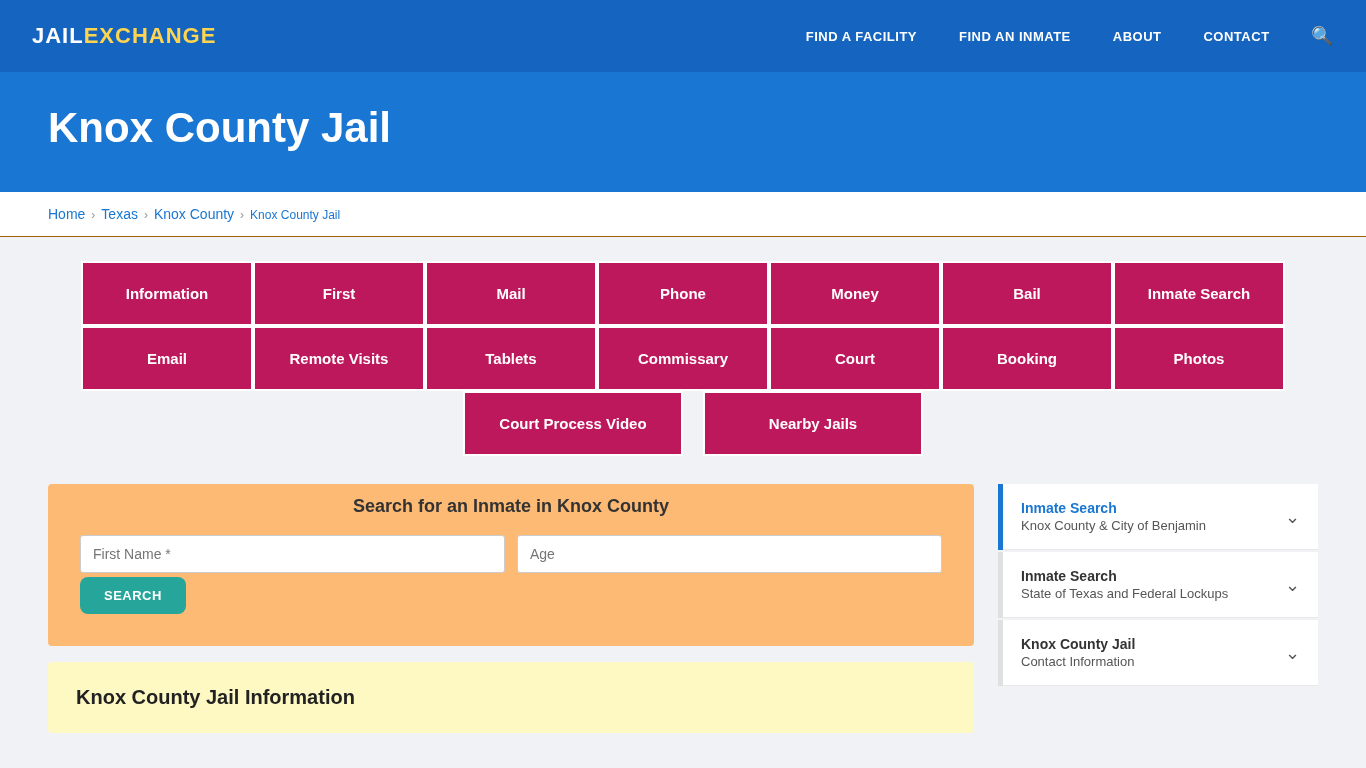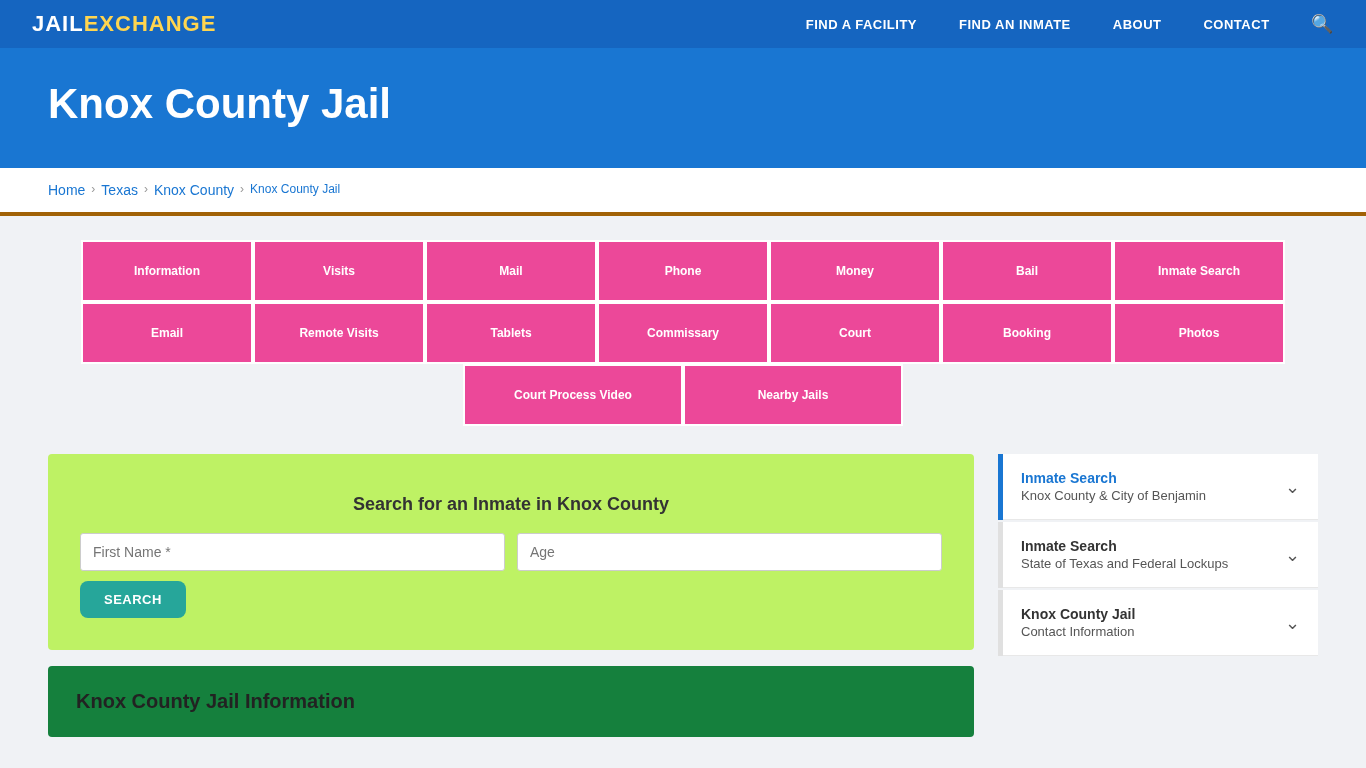--- a/index.html
+++ b/index.html
@@ -5,21 +5,21 @@
     * { margin: 0; padding: 0; box-sizing: border-box; }
     body { font-family: Arial, sans-serif; background: #f0f2f5; color: #333; }
 
     
     .navbar {
       background: #1565c0;
       display: flex;
       align-items: center;
       justify-content: space-between;
       padding: 0 32px;
-      height: 48px;
+      height: 72px;
     }
     .navbar-logo {
       display: flex;
       align-items: center;
       font-size: 22px;
       font-weight: 900;
       color: #fff;
       letter-spacing: 1px;
     }
     .logo-jail { color: #fff; }
@@ -51,24 +51,24 @@
       color: #fff;
       font-size: 42px;
       font-weight: 800;
     }
 
     
     .breadcrumb {
       background: #fff;
       padding: 14px 48px;
       display: flex;
-      align-items: flex-start;
+      align-items: flex-end;
       gap: 6px;
       font-size: 14px;
-      border-bottom: 4px solid #a16207;
+      border-bottom: 1px solid #a16207;
     }
     .breadcrumb a {
       color: #1976d2;
       text-decoration: none;
     }
     .breadcrumb span { color: #999; font-size: 12px; }
     .breadcrumb .current { color: #1976d2; }
 
     
     .main {
@@ -81,68 +81,69 @@
       display: flex;
       flex-direction: column;
       gap: 0;
       margin-bottom: 28px;
     }
     .btn-row {
       display: flex;
       justify-content: center;
     }
     .jail-btn {
-      background: #ec4899;
-      color: #fff;
-      font-size: 12px;
+      background: #be185d;
+      color: #fff;
+      font-size: 15px;
       font-weight: 600;
       border: 2px solid #fff;
       padding: 22px 10px;
       cursor: pointer;
       flex: 1;
       max-width: 172px;
       text-align: center;
       transition: background 0.2s;
     }
     .jail-btn-wide {
       max-width: 172px;
       flex: 1;
+      margin-left: 20px;
     }
 
     
     .content-area {
       display: flex;
       gap: 24px;
       align-items: flex-start;
     }
 
     
     .left-panel {
       flex: 1;
       display: flex;
       flex-direction: column;
       gap: 16px;
     }
 
     
     .search-box {
-      background: #bef264;
-      padding: 40px 32px 32px;
+      background: #fdba74;
+      padding: 12px 32px 32px;
       border-radius: 4px;
     }
     .search-box h2 {
       font-size: 18px;
       font-weight: 700;
       text-align: center;
       margin-bottom: 18px;
     }
     .search-fields {
       display: flex;
       gap: 12px;
-      margin-bottom: 10px;
+      margin-bottom: 4px;
     }
     .search-fields input, .search-fields select {
       border: 1px solid #ccc;
       border-radius: 3px;
       padding: 10px 12px;
       font-size: 14px;
       flex: 1;
     }
     .search-fields select { flex: 1.2; }
     .search-btn {
@@ -152,21 +153,21 @@
       padding: 11px 24px;
       font-size: 13px;
       font-weight: 700;
       cursor: pointer;
       border-radius: 8px;
       letter-spacing: 0.5px;
     }
 
     
     .info-section {
-      background: #15803d;
+      background: #fef9c3;
       padding: 24px 28px;
       border-radius: 4px;
     }
     .info-section h2 {
       font-size: 20px;
       font-weight: 700;
       color: #222;
     }
 
     
@@ -225,21 +226,21 @@
   <a>Knox County</a>
   <span>›</span>
   <span class="current">Knox County Jail</span>
 </div>
 
 <div class="main">
 
   <div class="btn-grid">
     <div class="btn-row">
       <button class="jail-btn">Information</button>
-      <button class="jail-btn">Visits</button>
+      <button class="jail-btn">First</button>
       <button class="jail-btn">Mail</button>
       <button class="jail-btn">Phone</button>
       <button class="jail-btn">Money</button>
       <button class="jail-btn">Bail</button>
       <button class="jail-btn">Inmate Search</button>
     </div>
     <div class="btn-row">
       <button class="jail-btn">Email</button>
       <button class="jail-btn">Remote Visits</button>
       <button class="jail-btn">Tablets</button>

